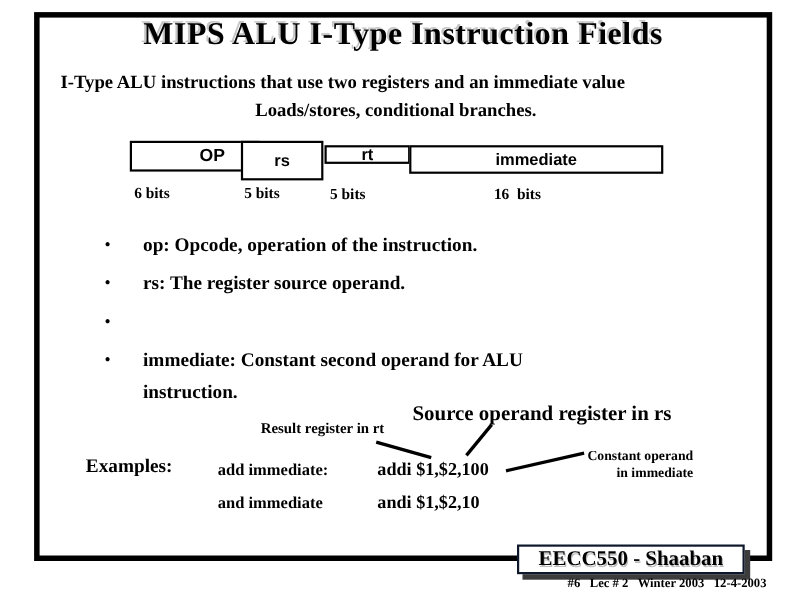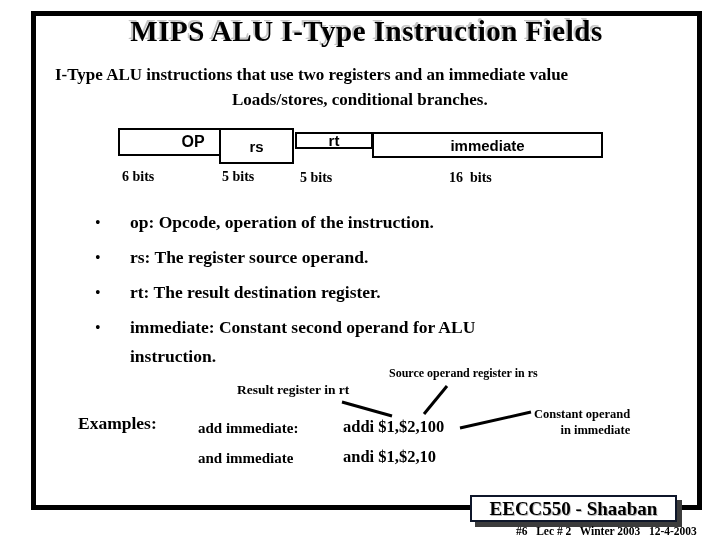--- a/index.html
+++ b/index.html
@@ -36,21 +36,21 @@
   #bits-rs{left:222px;top:169px;}
   #bits-rt{left:300px;top:170px;}
   #bits-imm{left:449px;top:170px;}
 
   #bullets{left:95px;top:208px;width:470px;}
   .bullet-row{display:flex;margin-bottom:6px;}
   .bullet-marker{width:35px;font-size:16px;line-height:29px;flex:none;}
   .bullet-text{font-size:17.5px;font-weight:bold;line-height:29px;width:420px;}
 
   .callout{font-weight:bold;white-space:nowrap;}
-  #lbl-source{left:389px;top:366px;font-size:12px;}
+  #lbl-source{left:375px;top:366px;font-size:19px;}
   #lbl-result{left:237px;top:382px;font-size:13.5px;}
   #lbl-const{left:534px;top:406px;font-size:12.5px;text-align:right;line-height:16px;}
 
   #examples-label{left:78px;top:413px;font-size:17.5px;font-weight:bold;}
   .ex-name{font-size:15px;font-weight:bold;white-space:nowrap;}
   .ex-code{font-size:16.5px;font-weight:bold;white-space:nowrap;}
   #ex1-name{left:198px;top:420px;}
   #ex1-code{left:343px;top:417px;}
   #ex2-name{left:198px;top:450px;}
   #ex2-code{left:343px;top:447px;}
@@ -103,21 +103,20 @@
     <div class="bullet-row">
       <span class="bullet-marker">•</span>
       <span class="bullet-text">op: Opcode, operation of the instruction.</span>
     </div>
     <div class="bullet-row">
       <span class="bullet-marker">•</span>
       <span class="bullet-text">rs: The register source operand.</span>
     </div>
     <div class="bullet-row">
       <span class="bullet-marker">•</span>
-      <span class="bullet-text">rt: The result destination register.</span>
     </div>
     <div class="bullet-row">
       <span class="bullet-marker">•</span>
       <span class="bullet-text">immediate:  Constant second operand for ALU instruction.</span>
     </div>
   </div>
 
   <div id="lbl-source" class="abs callout">Source operand register in rs</div>
   <div id="lbl-result" class="abs callout">Result register in rt</div>
   <div id="lbl-const" class="abs callout">

